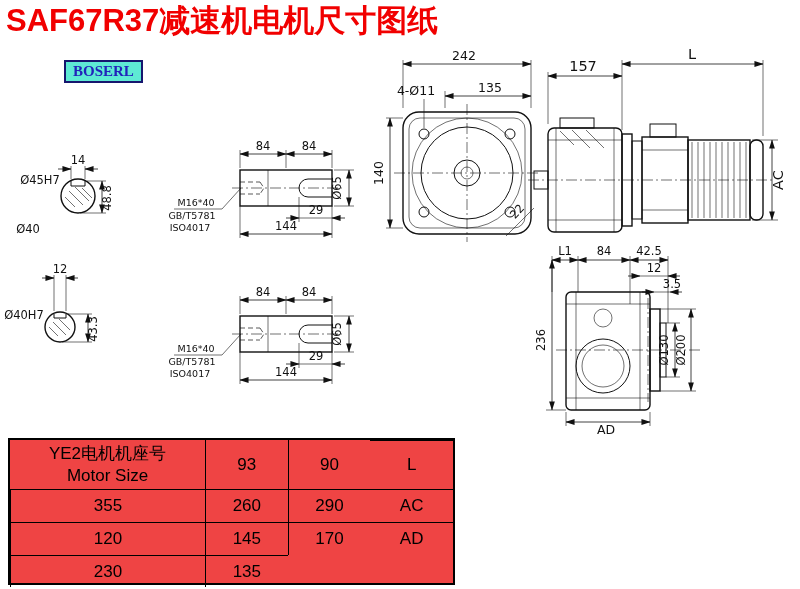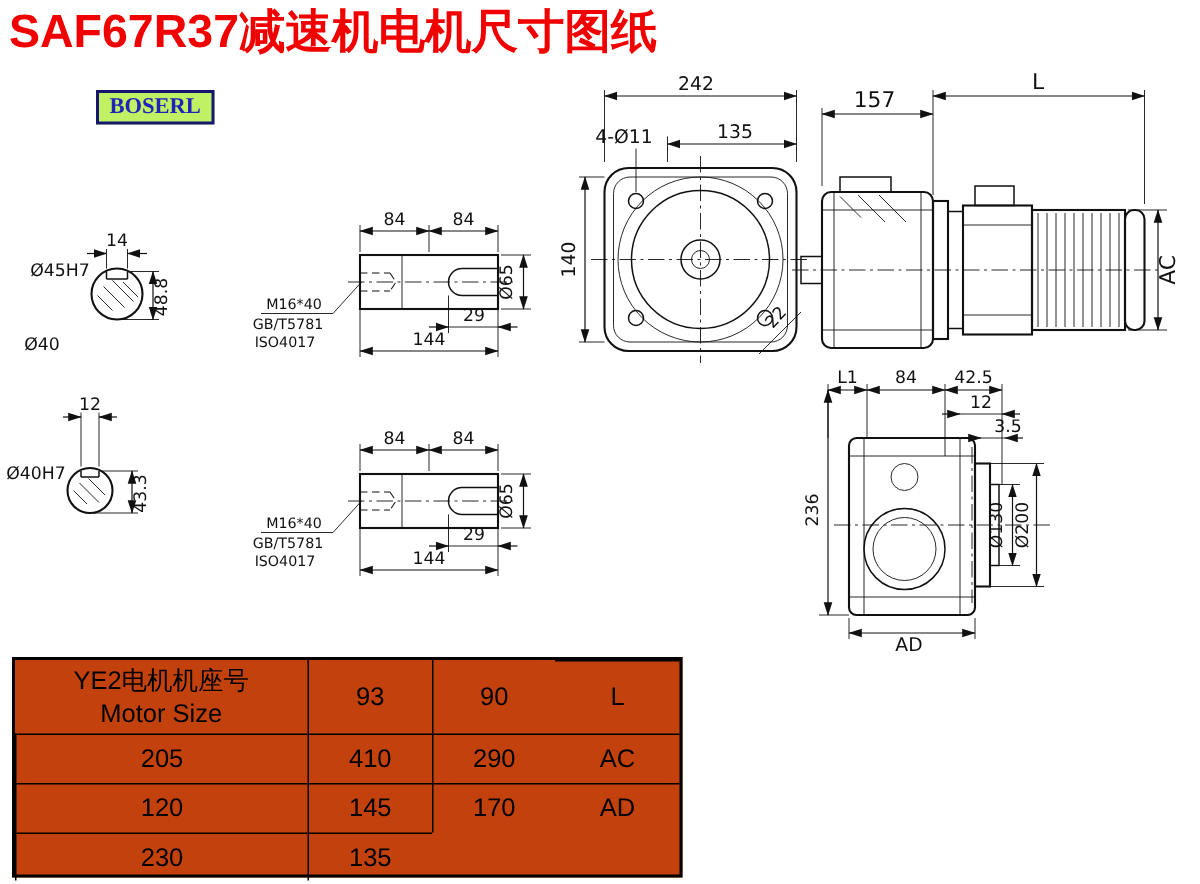--- a/index.html
+++ b/index.html
@@ -1,39 +1,39 @@
 <!DOCTYPE html>
 <html><head>
 <meta charset="utf-8">
 <style>
   * { margin:0; padding:0; box-sizing:border-box; }
   html,body { width:800px; height:589px; background:#fff; font-family:"Liberation Sans",sans-serif; }
   #stage { position:relative; width:800px; height:589px; background:#fff; overflow:hidden;padding-left:31px; }
 
   .title { position:absolute; left:6px; top:0px; font-size:31px; font-weight:bold; color:#f10000; white-space:nowrap; }
   .logo  { position:absolute; left:64px; top:60px; border:2px solid #16166e; color:#2222bb;
-           font-family:"Liberation Serif",serif; font-weight:bold; font-size:15px; padding:1px 7px; background:#bef264; }
+           font-family:"Liberation Serif",serif; font-weight:bold; font-size:15px; padding:1px 7px; background:#5eead4; }
 
   svg.drawing { position:absolute; left:0; top:0; }
   .ol   { fill:none; stroke:#111; stroke-width:1.4; }
   .ol2  { fill:none; stroke:#111; stroke-width:1; }
   .thin { fill:none; stroke:#111; stroke-width:0.6; }
   .dim  { fill:none; stroke:#111; stroke-width:0.8; }
   .cl   { fill:none; stroke:#111; stroke-width:0.6; stroke-dasharray:11 3 2 3; }
   .hid  { fill:none; stroke:#111; stroke-width:0.7; stroke-dasharray:5 3; }
   svg text { text-anchor:middle; fill:#111; }
   .dtx  { font:11.5px "DejaVu Sans",sans-serif; }
   .dmid { font:12.5px "DejaVu Sans",sans-serif; }
   .dtx2 { font:14.5px "DejaVu Sans",sans-serif; }
   .sml  { font:9.5px "DejaVu Sans",sans-serif; }
 
   .table { position:absolute; left:8px; top:438px; width:447px; height:147px;
            border:2px solid #000; display:grid;
            grid-template-columns:195px 1fr 1fr 1fr; grid-template-rows:49px 33px 33px 32px;
-           font-size:17px; color:#000; background:#c2410c; }
+           font-size:17px; color:#000; background:#ef4444; }
   .tc { border-left:1px solid #000; border-top:1px solid #000;
         display:flex; flex-direction:column; align-items:center; justify-content:center; text-align:center; line-height:1.25; }
   .tc.c0 { border-left:none; }
   .tc.r0 { border-top:none; }
 </style>
 </head>
 <body>
 
 <div id="stage">
 
@@ -283,22 +283,22 @@
 
   <div class="table">
     <div class="tc c0 r0">
       <div>YE2电机机座号</div>
       <div>Motor Size</div>
     </div>
     <div class="tc r0">93</div>
     <div class="tc r0">90</div>
 
     <div class="tc c0">L</div>
-    <div class="tc">205</div>
-    <div class="tc">410</div>
+    <div class="tc">355</div>
+    <div class="tc">260</div>
     <div class="tc">290</div>
 
     <div class="tc c0">AC</div>
     <div class="tc">120</div>
     <div class="tc">145</div>
     <div class="tc">170</div>
 
     <div class="tc c0">AD</div>
     <div class="tc">230</div>
     <div class="tc">135</div>

